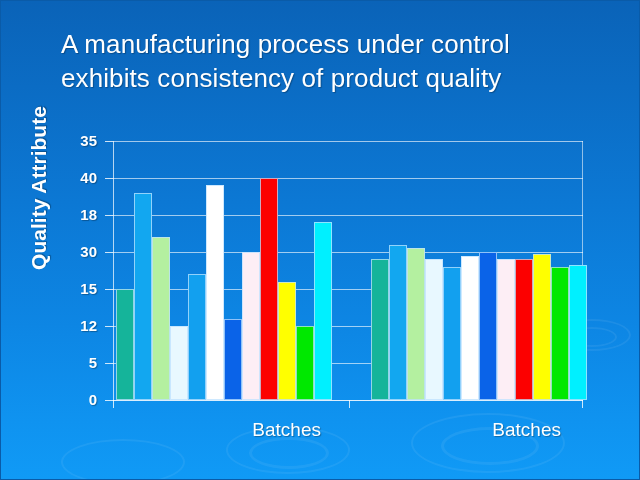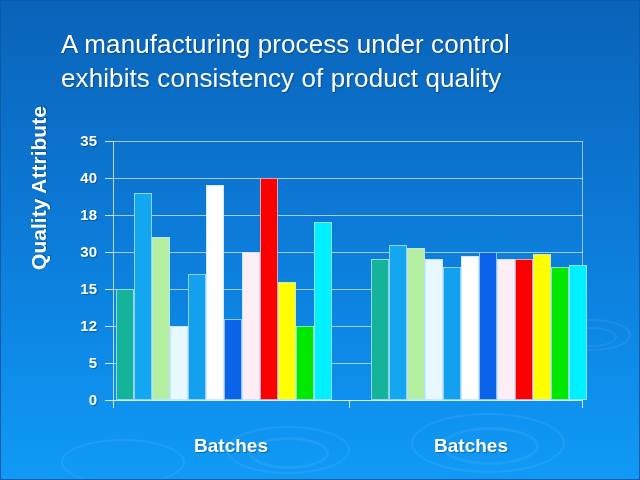--- a/index.html
+++ b/index.html
@@ -129,26 +129,26 @@
   .xtick {
     position: absolute;
     top: 399px;
     width: 1px;
     height: 8px;
     background: rgba(255,255,255,0.8);
   }
 
   .xlabel {
     position: absolute;
-    top: 434px;
+    top: 418px;
     width: 180px;
-    text-align: center;
+    text-align: right;
     color: #ffffff;
     font-size: 19px;
-    font-weight: bold;
+    font-weight: normal;
     text-shadow: 1px 1px 1px rgba(0,0,0,0.3);
   }
 </style>
 </head>
 <body>
 
 <div id="slide">
 
   <div class="ripple" style="left:225px;top:425px;width:120px;height:44px;"></div>
   <div class="ripple r2" style="left:248px;top:436px;width:74px;height:26px;"></div>

